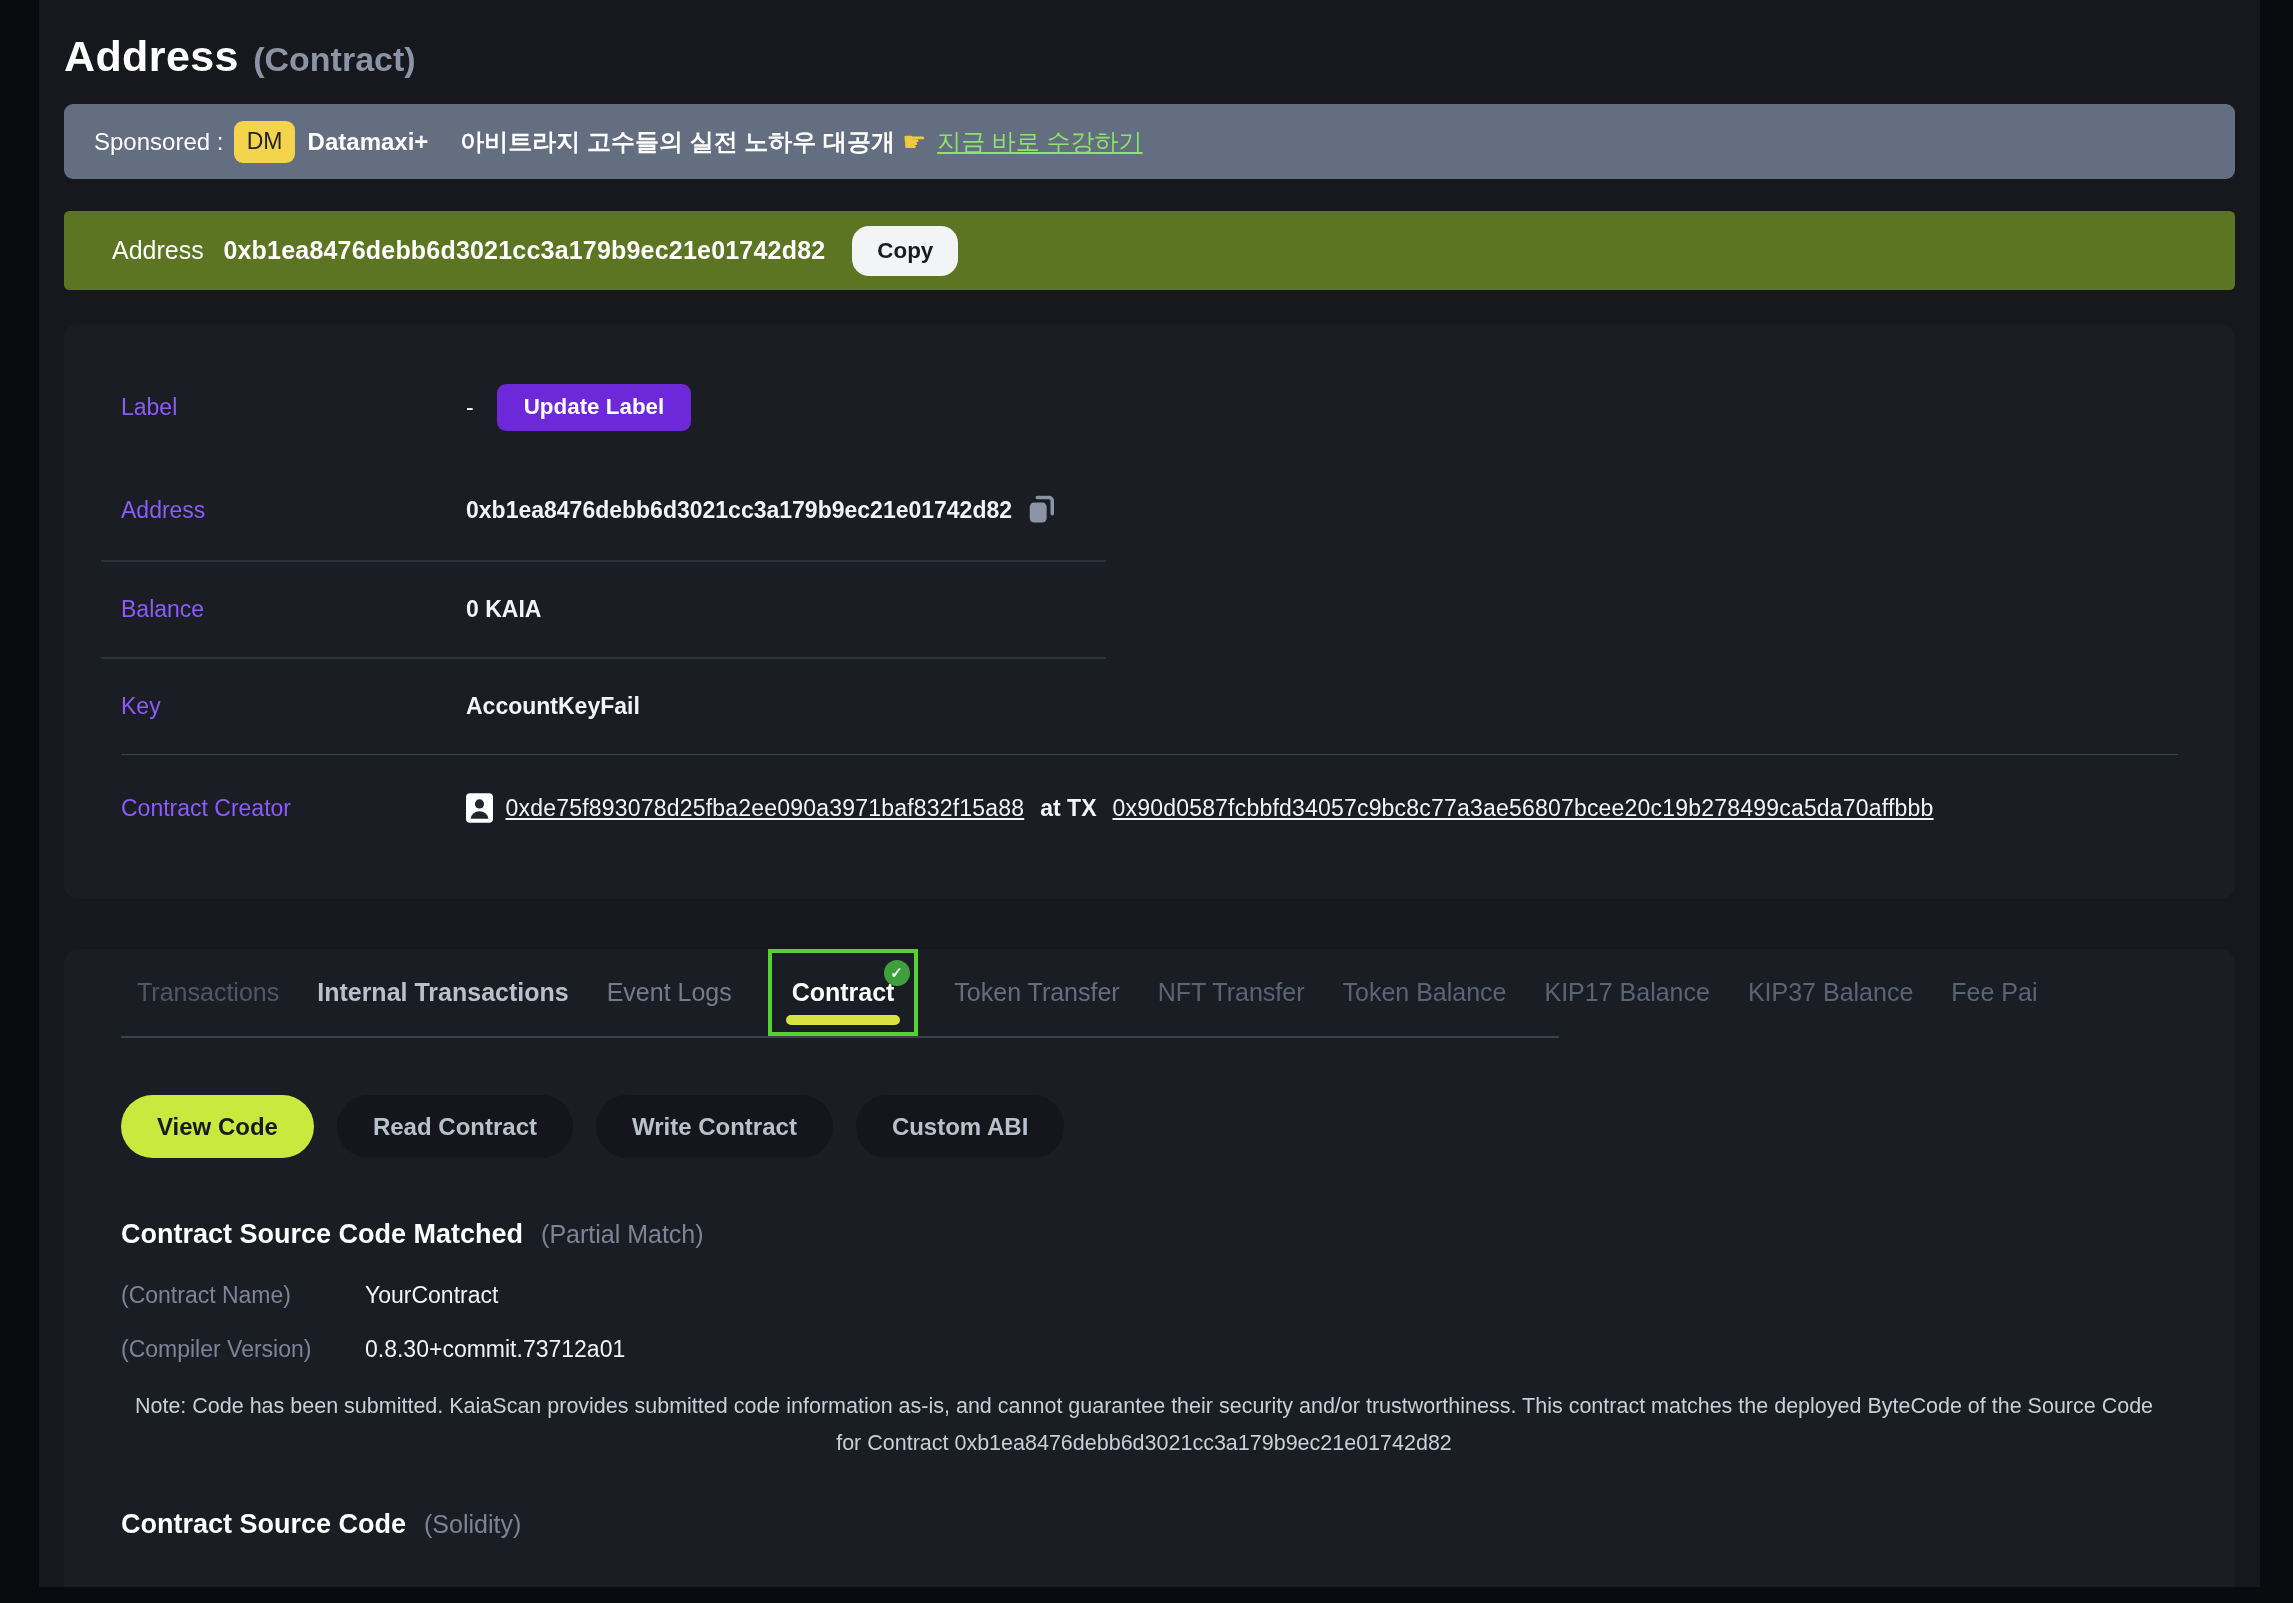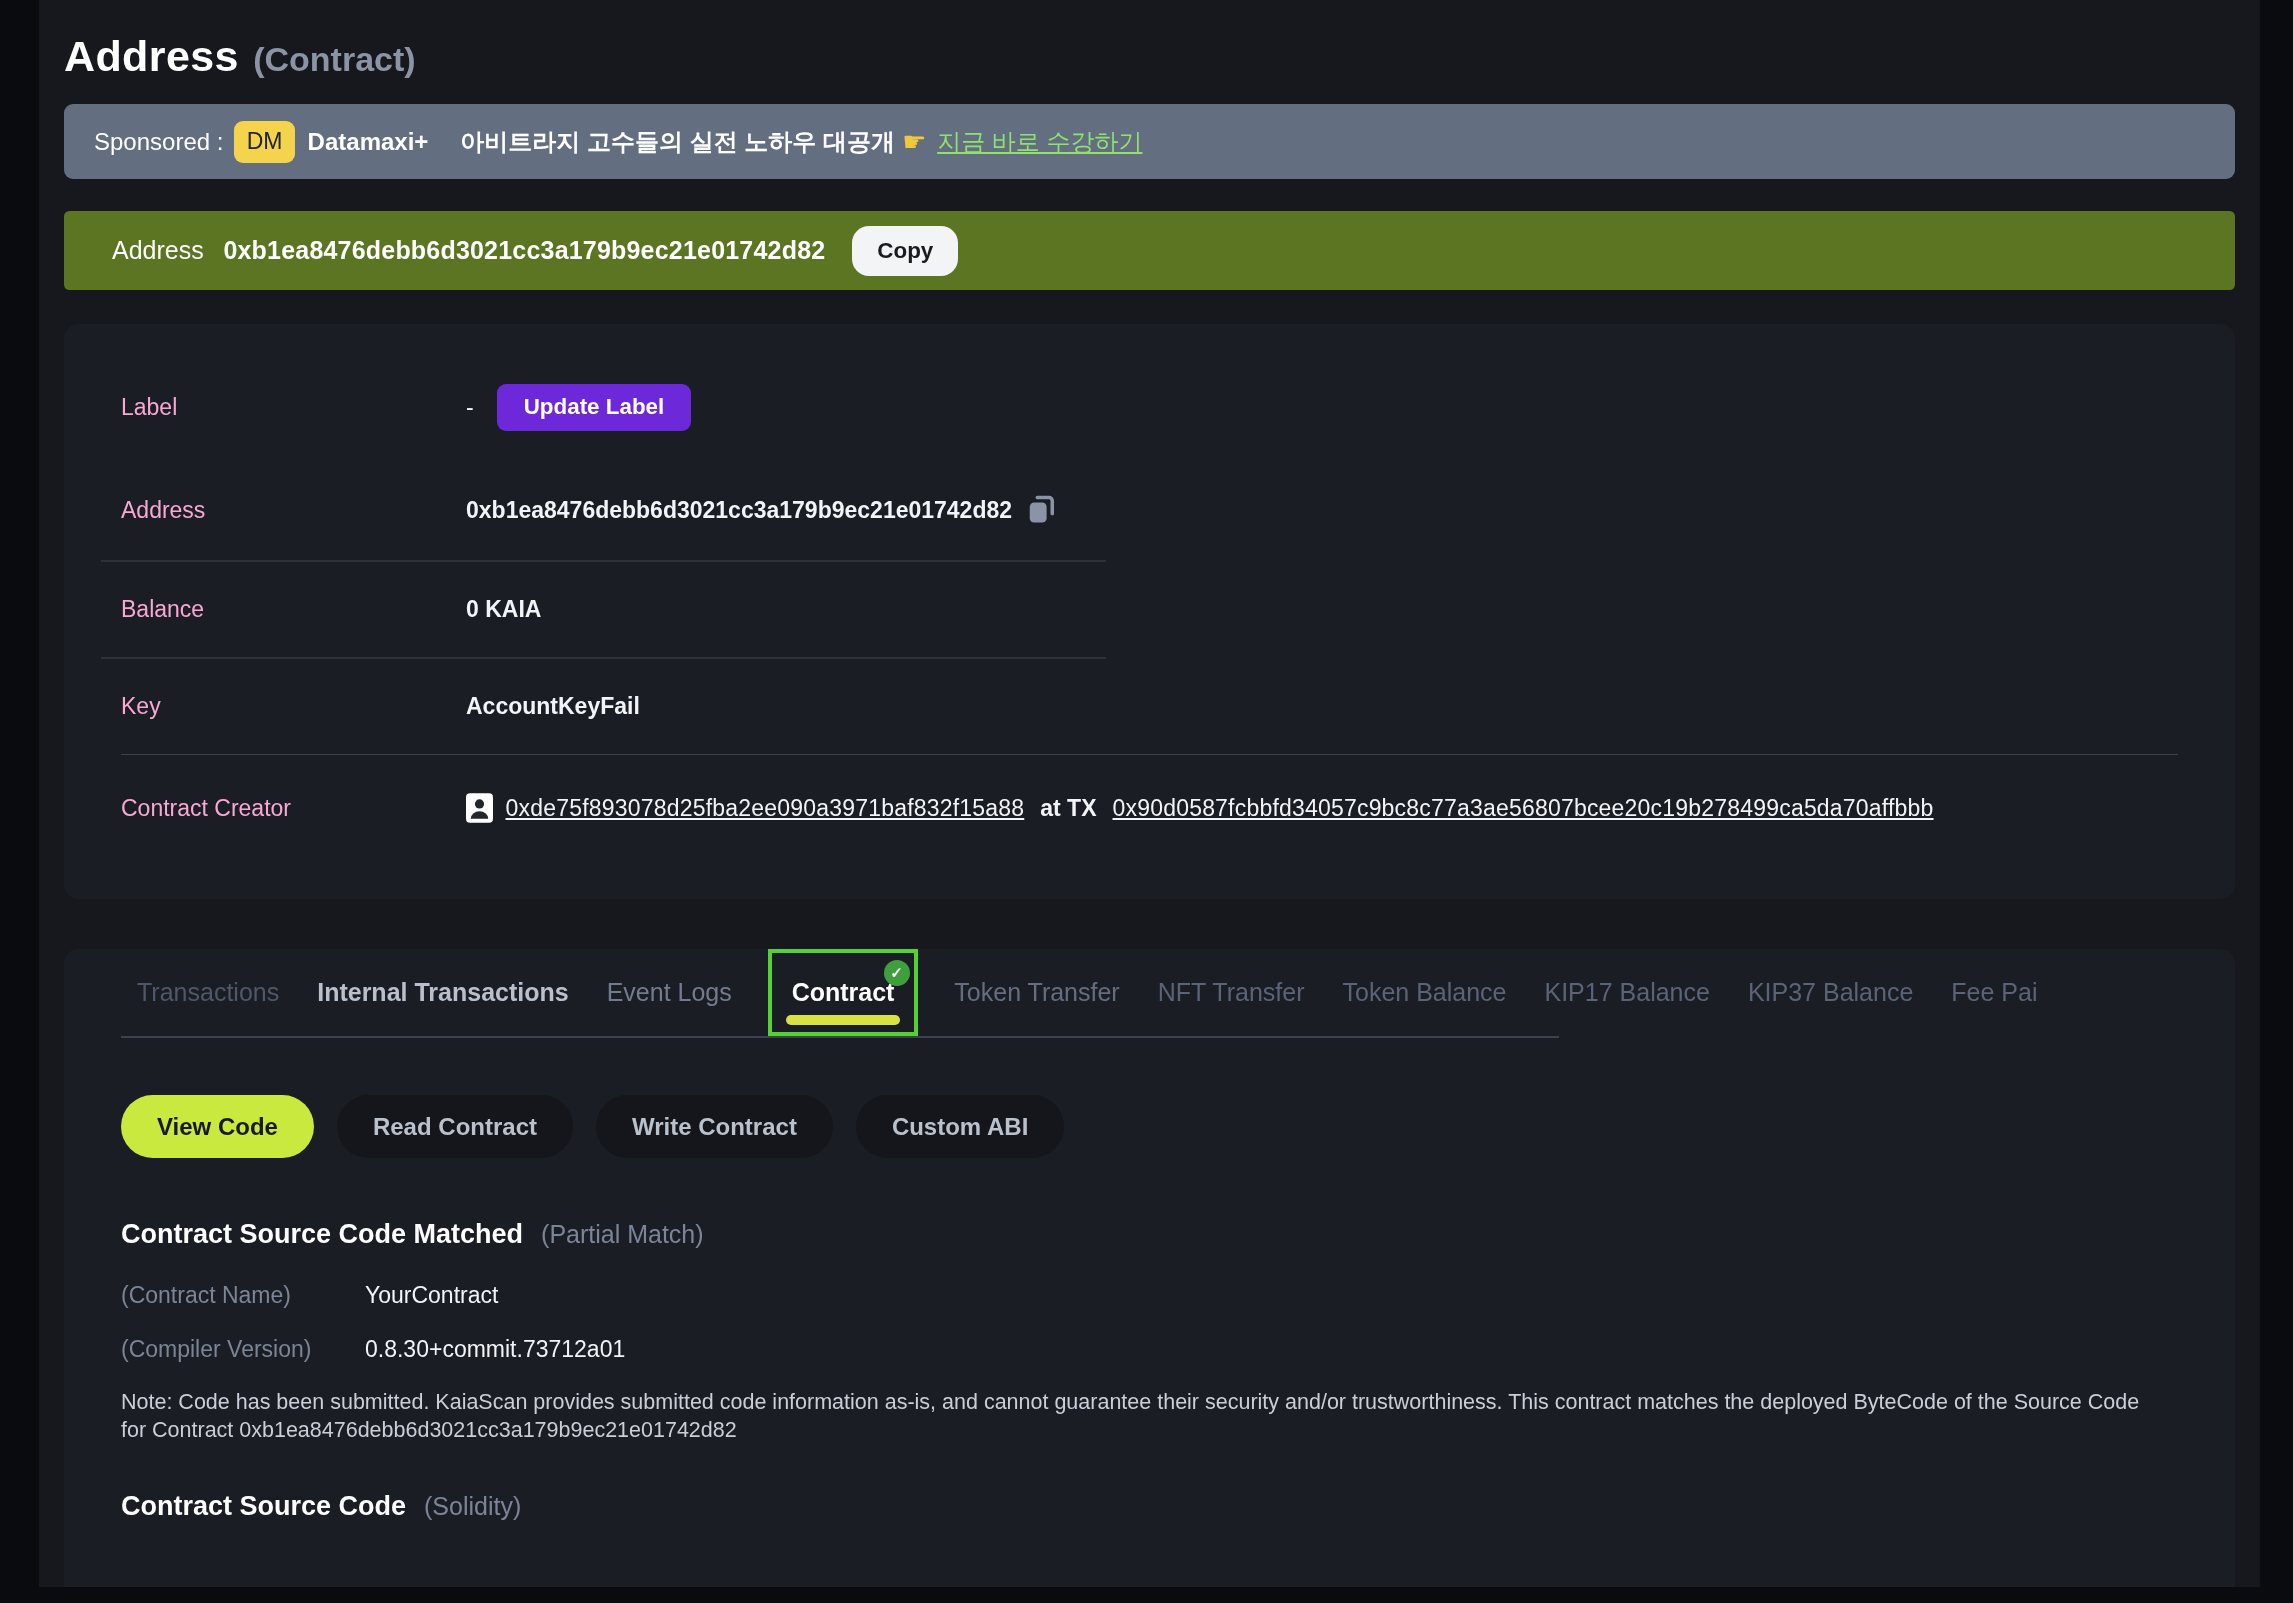--- a/index.html
+++ b/index.html
@@ -24,21 +24,21 @@
   
   .addr-bar { margin-top:32px; height:79px; border-radius:5.4px; background:#5c7522; display:flex; align-items:center; padding:0 48px; color:#ffffff; font-size:25px; }
   .addr-bar .ab-label { font-weight:400; }
   .addr-bar .ab-value { font-weight:700; margin-left:19.7px; letter-spacing:0.2px; }
   .copy-btn { margin-left:27px; height:50px; padding:0 25px; border-radius:17px; background:#f3f4f6; color:#191b20; font-weight:700; font-size:22.4px; display:flex; align-items:center; cursor:pointer; border:none; }
 
   
   .card { margin-top:34px; background:#1b1d24; border-radius:14.3px; }
   .card1 { padding:30px 57px 38px; }
   .row { display:flex; align-items:center; }
-  .row .lbl { width:345px; flex:none; color:#f9a8d4; font-size:23px; font-weight:400; }
+  .row .lbl { width:345px; flex:none; color:#8b5cf6; font-size:23px; font-weight:400; }
   .row .val { color:#f2f4f8; font-size:23px; }
   .r-label   { height:106px; }
   .r-address { height:100px; }
   .r-balance { height:95px; }
   .r-key     { height:95px; }
   .r-creator { height:106px; }
   .bold { font-weight:700; }
   .divider-short { height:1.8px; width:1005px; background:#2c313c; margin-left:-19.7px; }
   .divider-full  { height:1.8px; width:100%;  background:#3c424e; }
   .dash { margin-right:23px; }
@@ -68,21 +68,21 @@
   .pill-active { background:#c9e93e; color:#181a1f; font-weight:700; }
 
   
   .sec-heading { margin-top:61px; display:flex; align-items:baseline; }
   .sec-heading .h-main { color:#ffffff; font-size:27px; font-weight:700; }
   .sec-heading .h-sub  { color:#7b8598; font-size:25px; font-weight:400; margin-left:18px; }
   .kv { display:flex; align-items:center; margin-top:32px; }
   .kv + .kv { margin-top:27px; }
   .kv .k { width:244px; flex:none; color:#7b8598; font-size:23px; }
   .kv .v { color:#f2f4f8; font-size:23px; font-weight:500; }
-  .note { margin-top:25px; width:2046px; color:#c9cfd9; font-size:21.5px; line-height:28px; }
+  .note { margin-top:25px; width:2046px; color:#c9cfd9; font-size:21.5px; line-height:37px;text-align:center; }
   .sec-heading.bottom { margin-top:47px;text-align:center; }
 </style>
 </head>
 <body>
 
 <div class="viewport">
   <div class="inner">
 
     <div class="title-row">
       <span class="page-title">Address</span>

